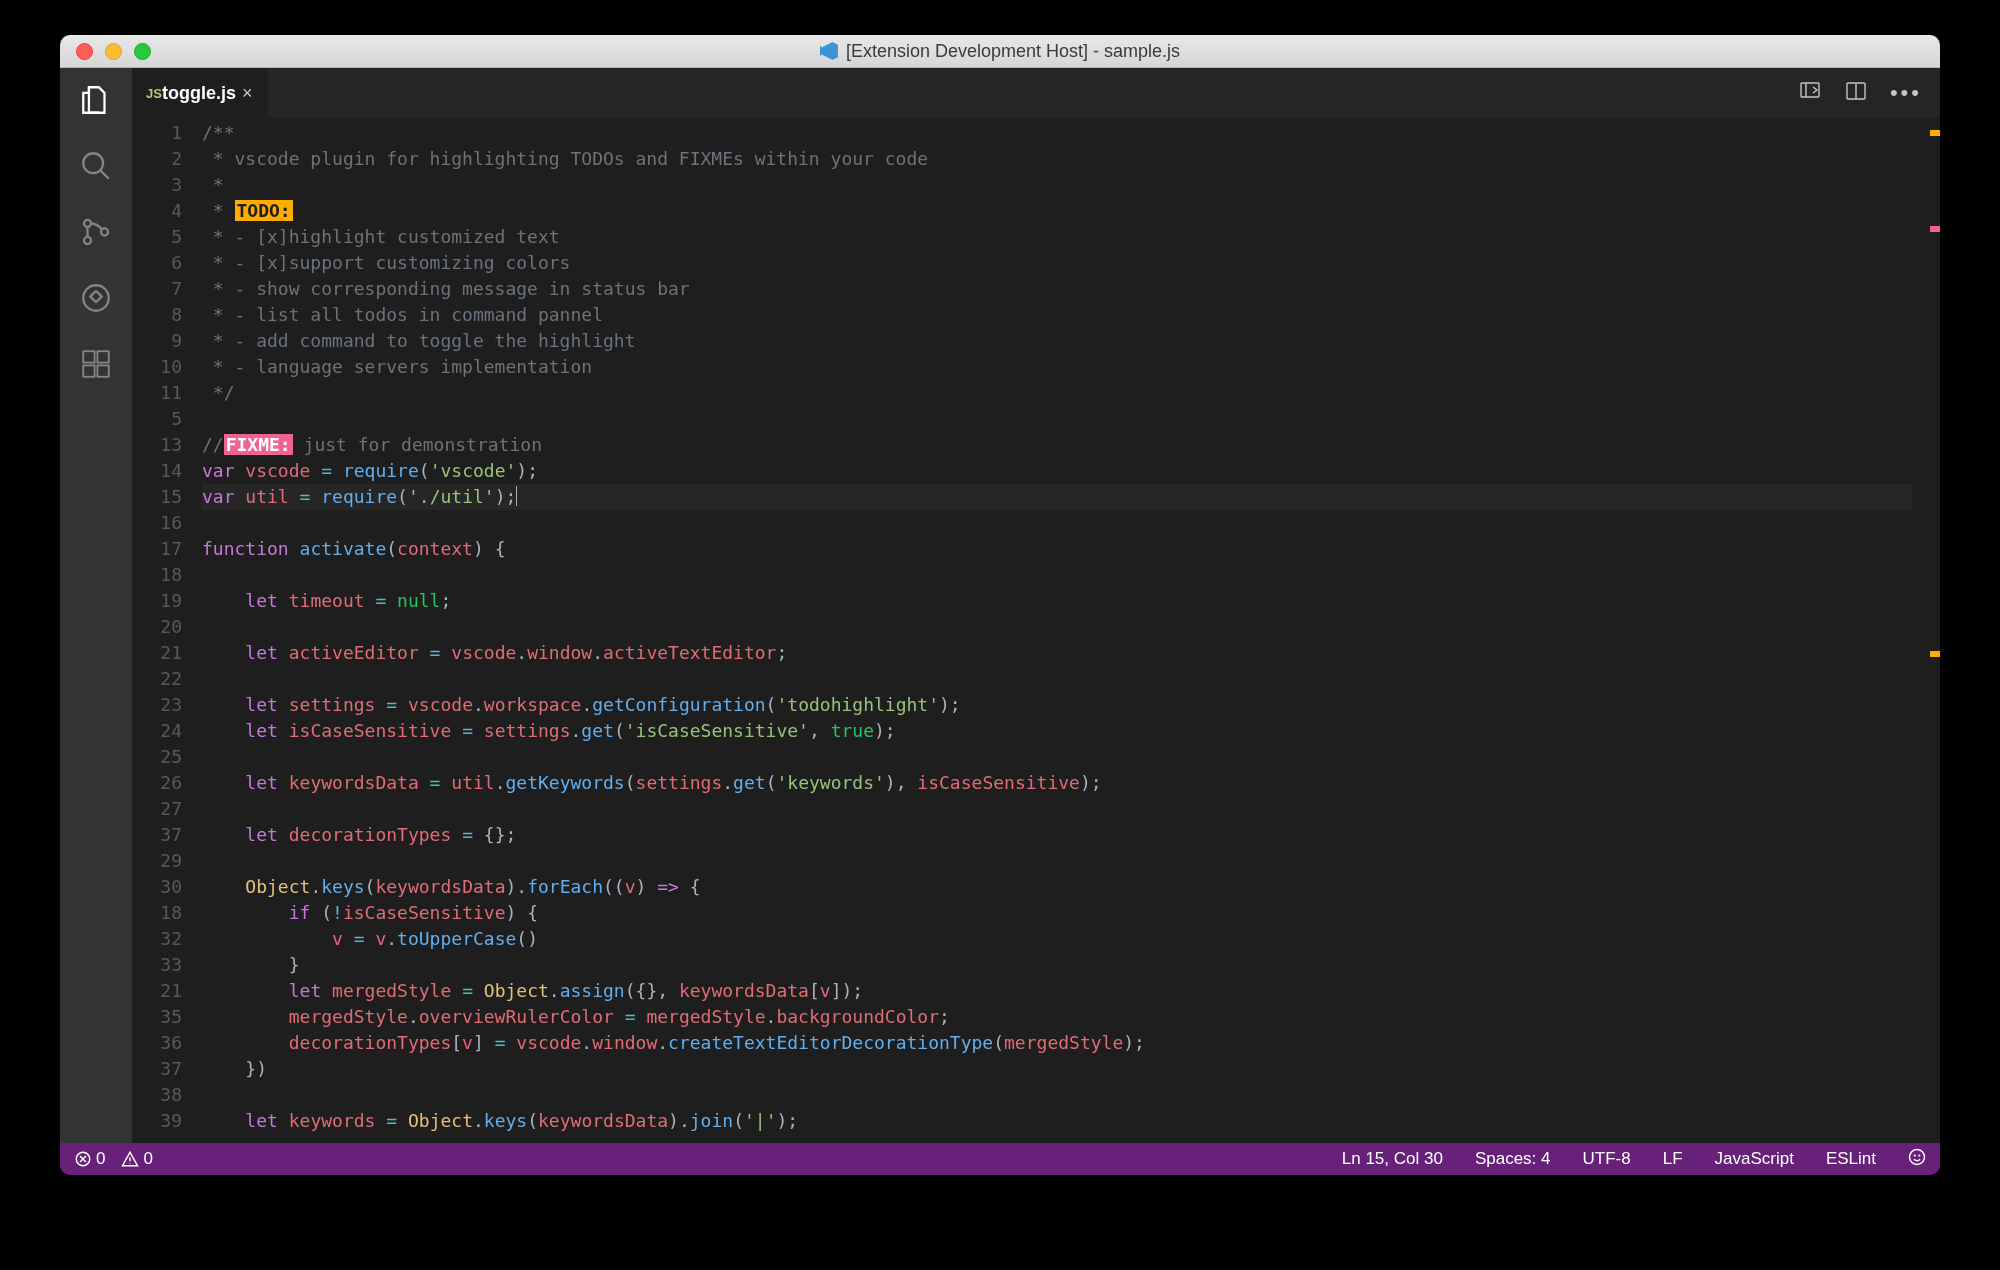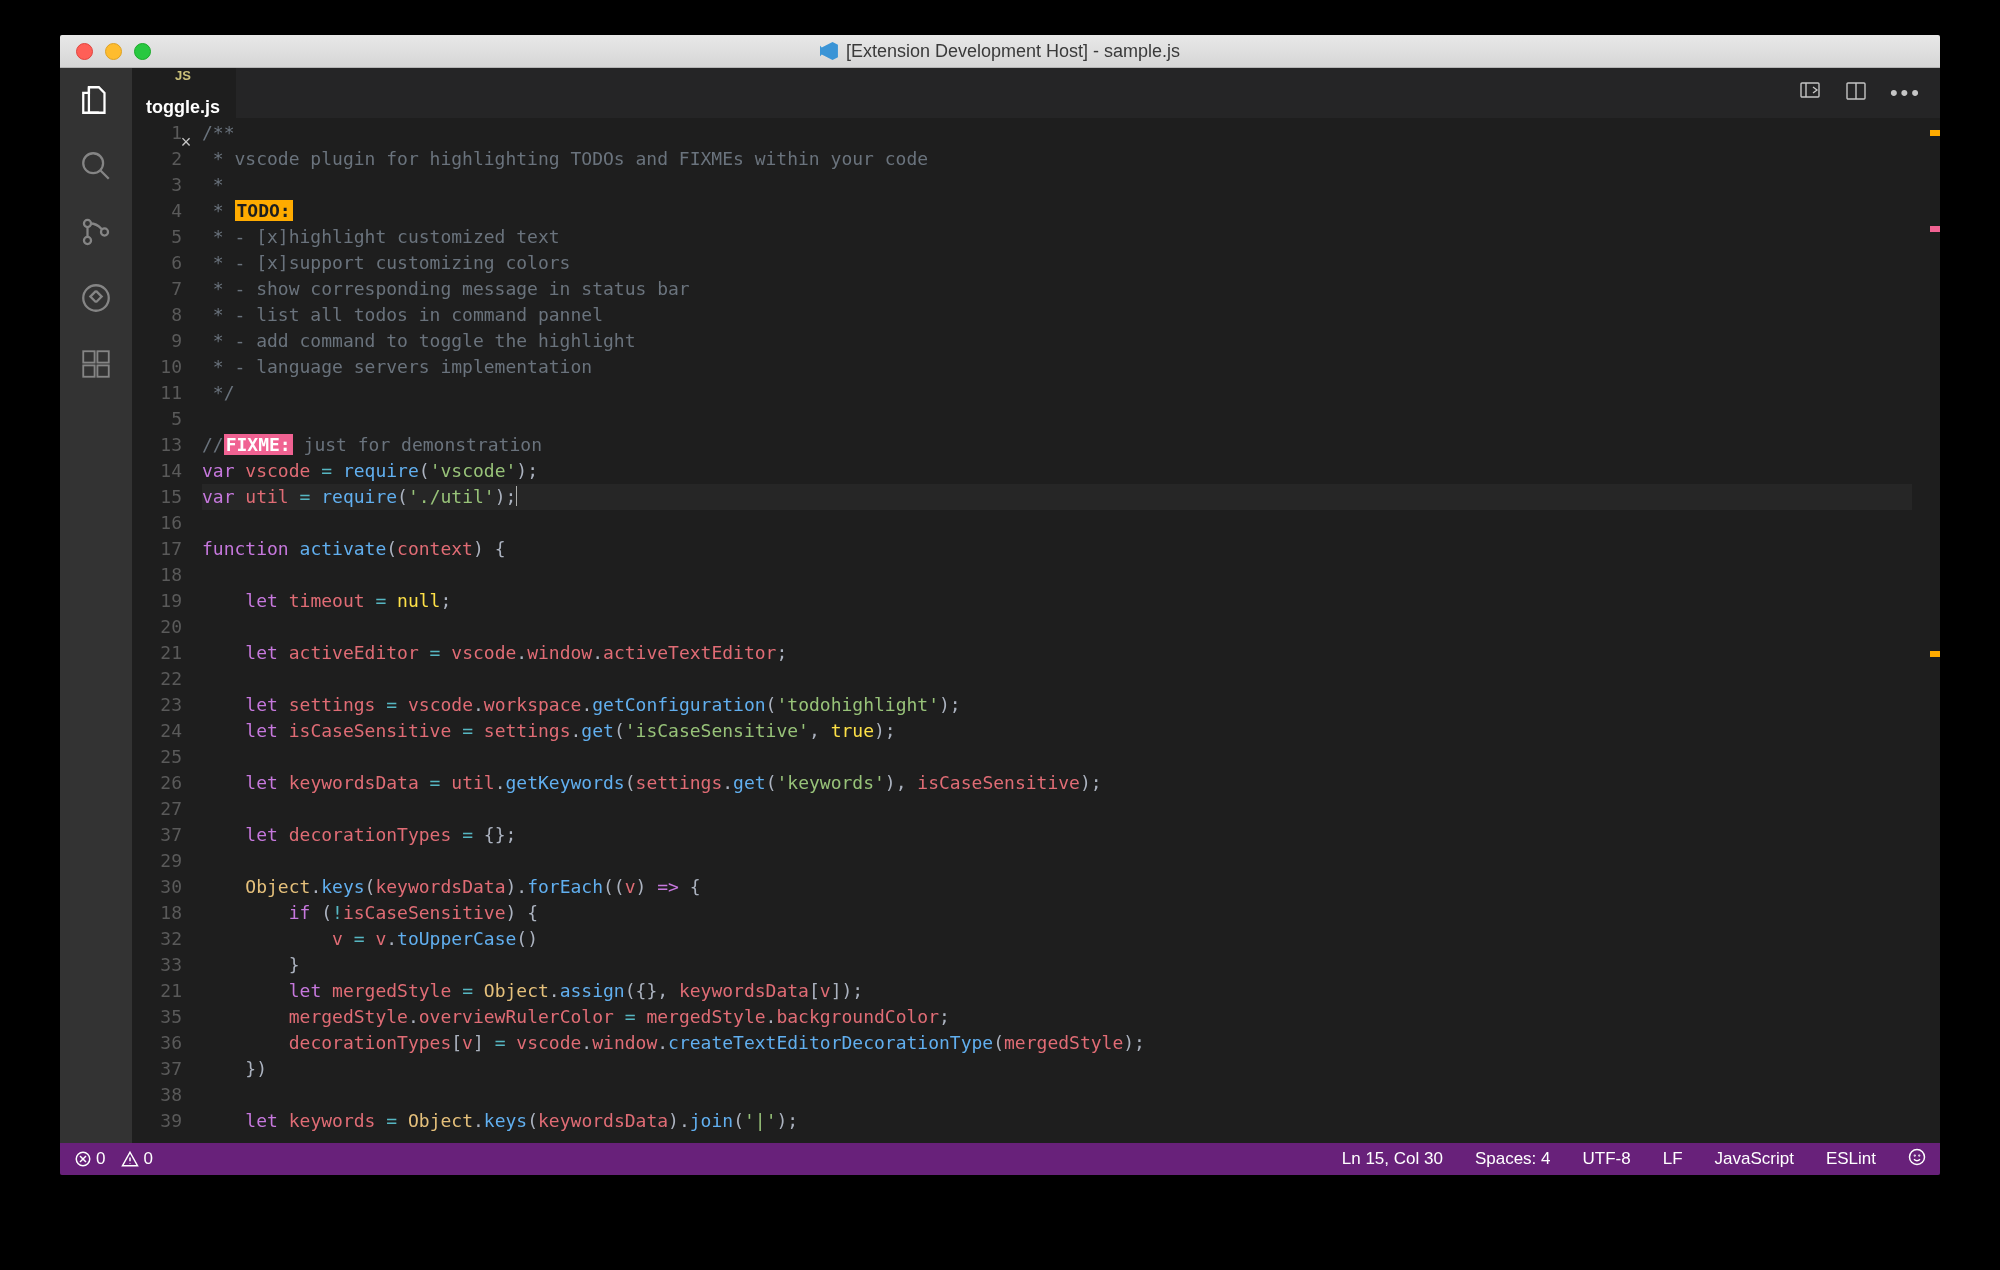--- a/index.html
+++ b/index.html
@@ -10,21 +10,21 @@
     height: 1270px;
     display: flex;
     align-items: flex-start;
     justify-content: center;
     padding-top: 35px;
   }
   .window {
     width: 1880px;
     height: 1140px;
     background: #1e1e1e;
-    border-radius: 2px;
+    border-radius: 10px;
     overflow: hidden;
     box-shadow: 0 30px 80px rgba(0,0,0,0.8);
     display: flex;
     flex-direction: column;
   }
   .titlebar {
     height: 33px;
     background: linear-gradient(#e8e8e8,#d6d6d6);
     border-bottom: 1px solid #b5b5b5;
     display: flex;
@@ -92,25 +92,24 @@
     height: 50px;
     background: #252526;
     display: flex;
     align-items: stretch;
   }
   .tab {
     background: #1e1e1e;
     display: flex;
     align-items: center;
     padding: 0 16px 0 14px;
-    gap: 14px;
+    gap: 0;
     font-size: 18px;
     color: #ffffff;
     border-right: 1px solid #252526;
-    flex-direction: column;
   }
   .tab .js-badge {
     color: #cbc17a;
     font-weight: 700;
     font-size: 13px;
   }
   .tab .close {
     color: #c7c7c7;
     font-size: 18px;
     margin-left: 6px;
@@ -170,21 +169,21 @@
   .ruler .mark {
     position: absolute;
     right: 0;
     width: 10px;
     height: 6px;
   }
 
   
   .c-comment { color: #6a737d; }
   .c-var { color: #e06c75; }
-  .c-varalt { color: #fde047; }
+  .c-varalt { color: #22c55e; }
   .c-func { color: #61afef; }
   .c-str { color: #98c379; }
   .c-punc { color: #abb2bf; }
   .c-op { color: #56b6c2; }
   .c-kw2 { color: #c678dd; }
   .c-this { color: #e5c07b; }
 
   .hl-todo {
     background: #ffab00;
     color: #1e1e1e;

